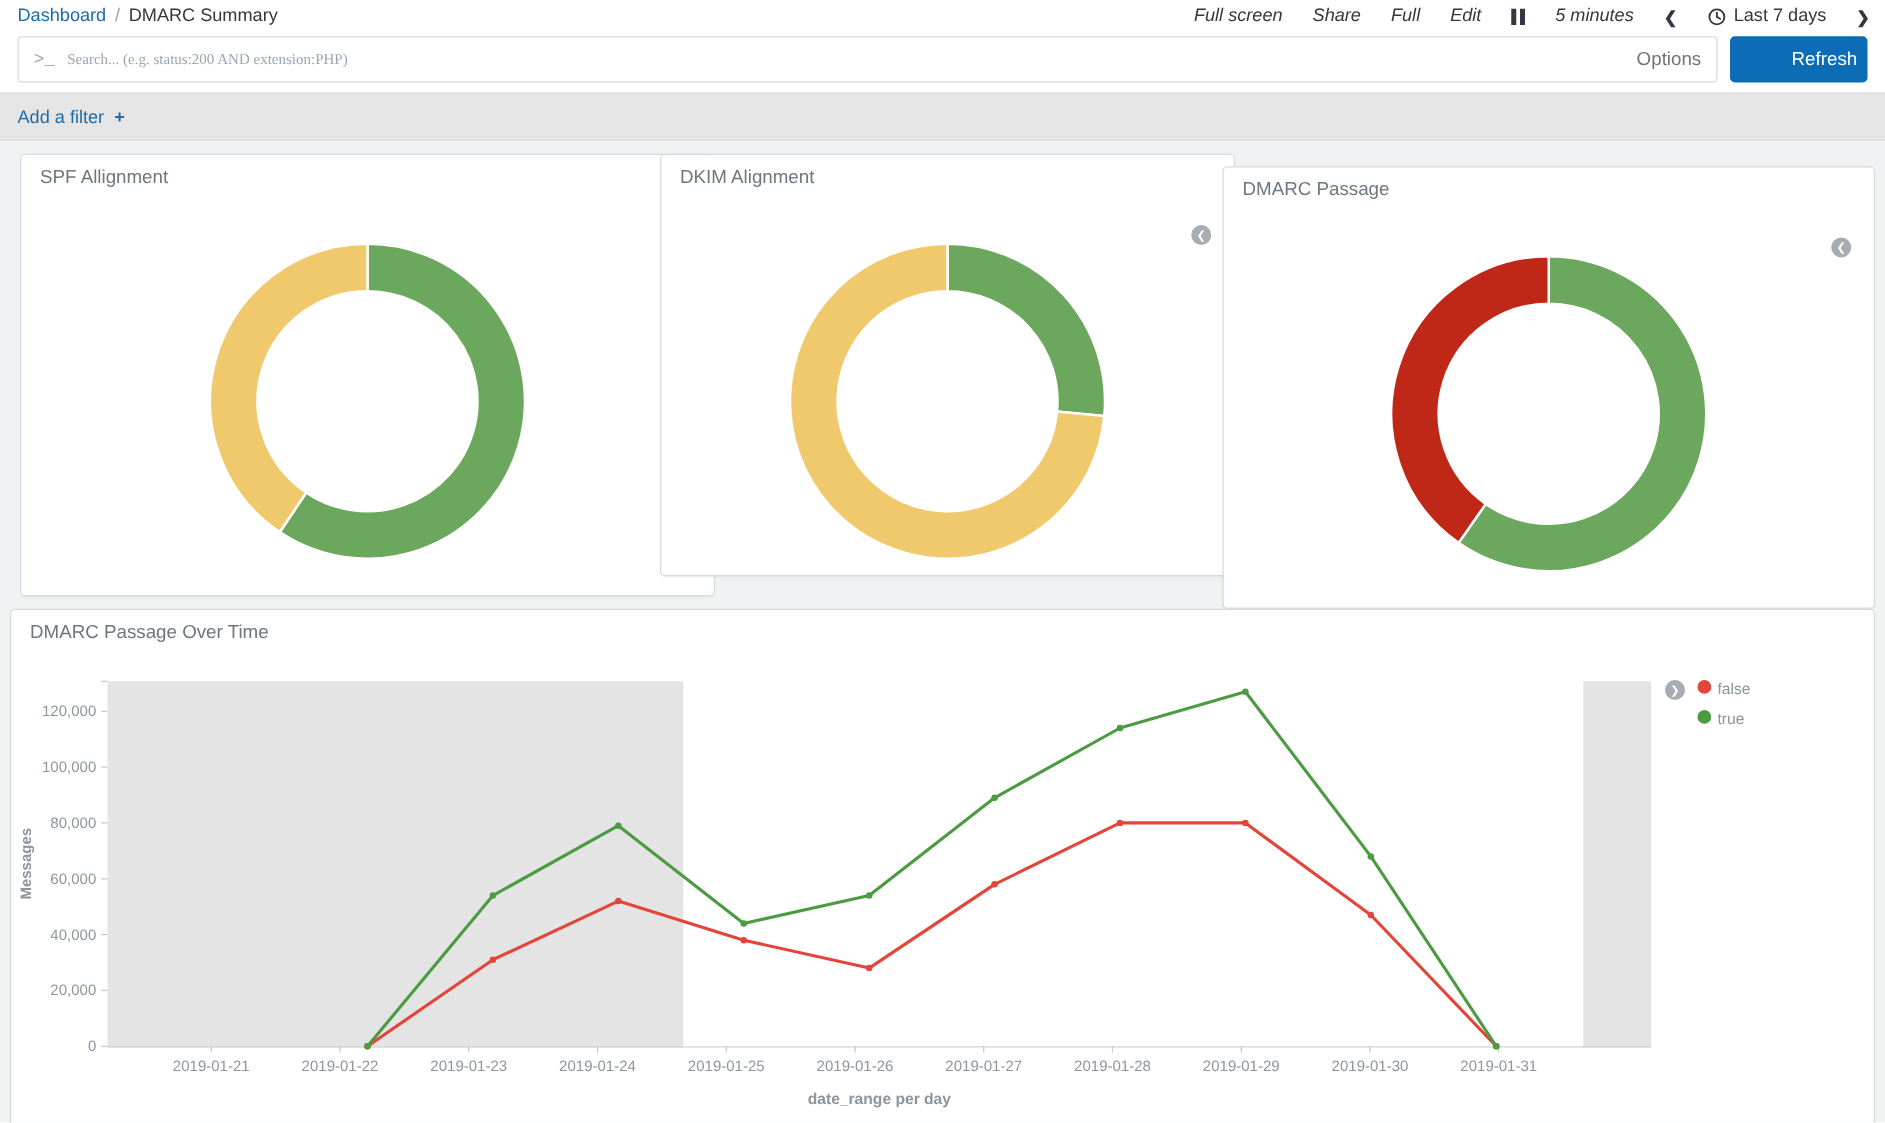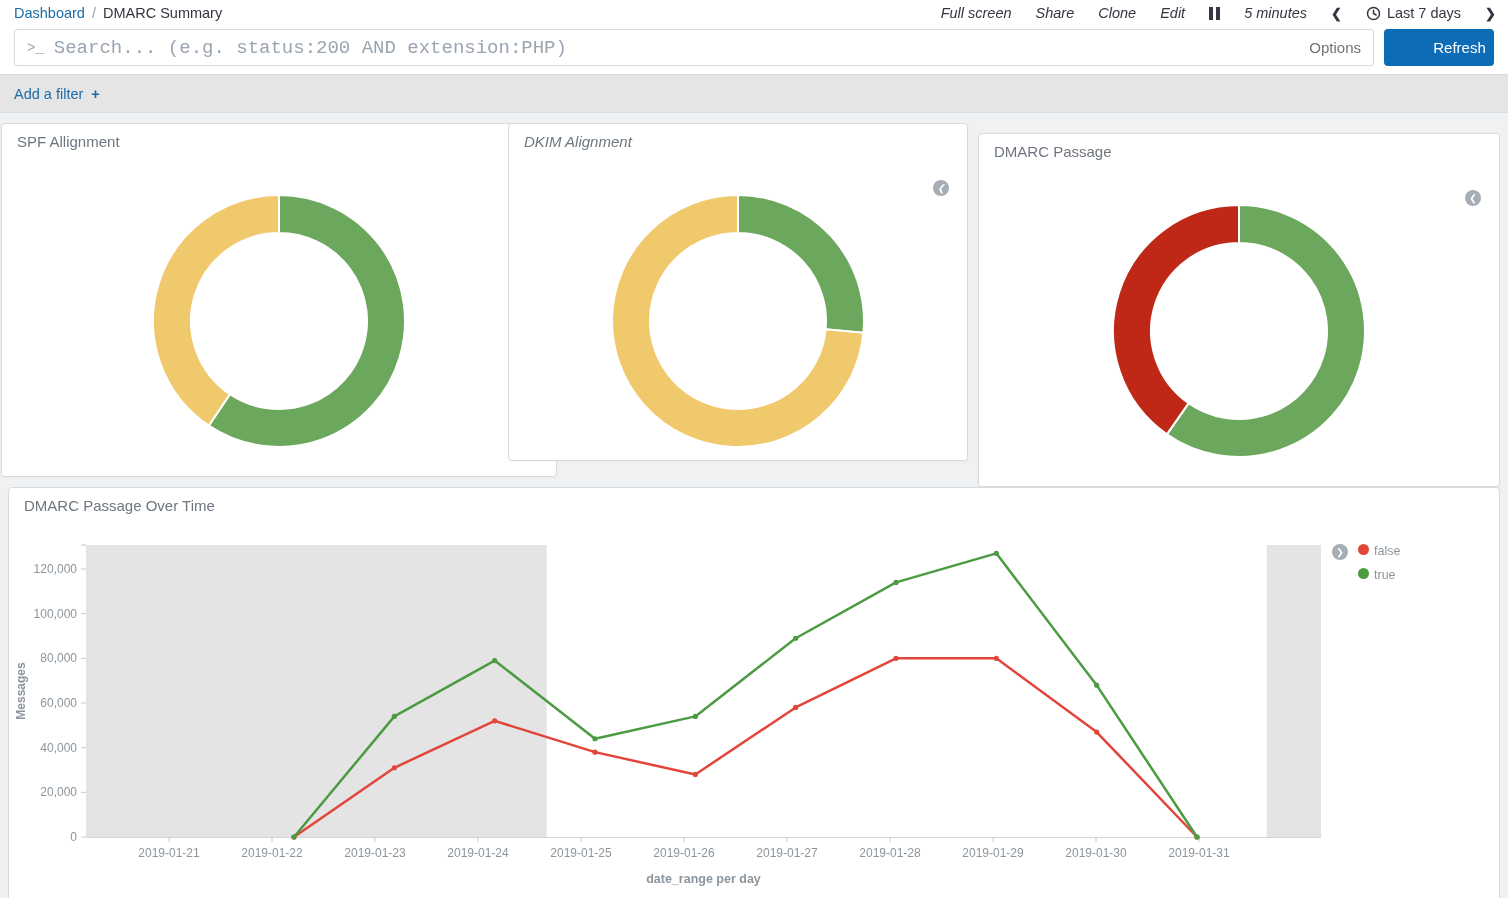--- a/index.html
+++ b/index.html
@@ -19,40 +19,40 @@
   .pause-icon i { width:4px; height:13px; background:#343741; display:block; }
   .nav-chev { font-size:13px; font-weight:bold; cursor:pointer; }
   .timepick { display:flex; align-items:center; gap:6px; cursor:pointer; }
   .clock-svg { width:15px; height:15px; display:block; }
 
   
   .searchrow { display:flex; align-items:center; padding:5px 14px 8px 14px; background:#fff; }
   .searchbox { flex:1; height:37px; border:1px solid #d6dae0; border-radius:3px; background:#fff;
     display:flex; align-items:center; padding:0 12px; }
   .prompt { font-family:"Liberation Mono", monospace; color:#9aa5b1; font-size:14px; margin-right:10px; }
-  .searchbox input { flex:1; border:none; outline:none; font-size:19px; color:#a21caf;
-    font-family:Liberation Mono, monospace; }
+  .searchbox input { flex:1; border:none; outline:none; font-size:12px; color:#a21caf;
+    font-family:Liberation Serif, serif; }
   .searchbox input::placeholder { color:#9aa5b1; }
   .options-link { color:#737373; font-size:15px; margin-left:10px; cursor:pointer; }
   .refresh-btn { width:110px; height:37px; margin-left:10px; background:#0c6db6; color:#fff;
     font-size:15px; border:none; border-radius:4px; cursor:pointer;
     font-family:"Liberation Sans", sans-serif;padding-left:41px; }
 
   
   .filterrow { height:39px; border-top:1px solid #d9dde1; border-bottom:1px solid #d9dde1;
     display:flex; align-items:center; padding:0 14px; background:#e5e5e5; }
   .addfilter { color:#1c6ca8; font-size:14.5px; cursor:pointer; }
   .addfilter .plus { font-weight:bold; margin-left:4px; }
 
   
   .main { position:relative; height:785px; background:#f0f1f3; }
   .panel { position:absolute; background:#fff; border:1px solid #d8dbde; border-radius:4px;
     box-shadow:0 1px 2px rgba(0,0,0,0.04); }
-  .p1 { left:1px;   top:10px;  width:556px;  height:354px; }
-  .p2 { left:508px; top:10px;  width:460px;  height:338px;font-style:italic; }
+  .p1 { left:16px;   top:10px;  width:556px;  height:354px; }
+  .p2 { left:528px; top:10px;  width:460px;  height:338px; }
   .p3 { left:978px; top:20px;  width:522px;  height:354px; }
   .p4 { left:8px;   top:374px; width:1492px; height:516px; }
   .ptitle { font-size:15px; color:#6e7680; padding:9px 0 0 15px; }
 
   .collapse-btn { position:absolute; right:18px; top:56px; width:16px; height:16px; border-radius:50%;
     background:#a6adb5; color:#fff; font-size:9px; line-height:16px; text-align:center; cursor:pointer;
     user-select:none; }
   .donut-svg { position:absolute; top:62px; left:50%; margin-left:-135px; }
 
   
@@ -68,21 +68,21 @@
 
 <div class="topbar">
   <div class="crumbs" style="display:flex;gap:7px;font-size:14.5px;">
     <span class="crumb-link">Dashboard</span>
     <span class="crumb-sep">/</span>
     <span class="crumb-cur">DMARC Summary</span>
   </div>
   <div class="topmenu">
     <span class="mi">Full screen</span>
     <span class="mi">Share</span>
-    <span class="mi">Clone</span>
+    <span class="mi">Full</span>
     <span class="mi">Edit</span>
     <span class="pause-icon">
         <i></i>
         <i></i>
       </span>
     <span class="mi">5 minutes</span>
     <span class="nav-chev">❮</span>
     <span class="timepick">
       <svg class="clock-svg" viewBox="0 0 16 16">
         <circle cx="8" cy="8" r="6.4" fill="none" stroke="#343741" stroke-width="1.6"></circle>

